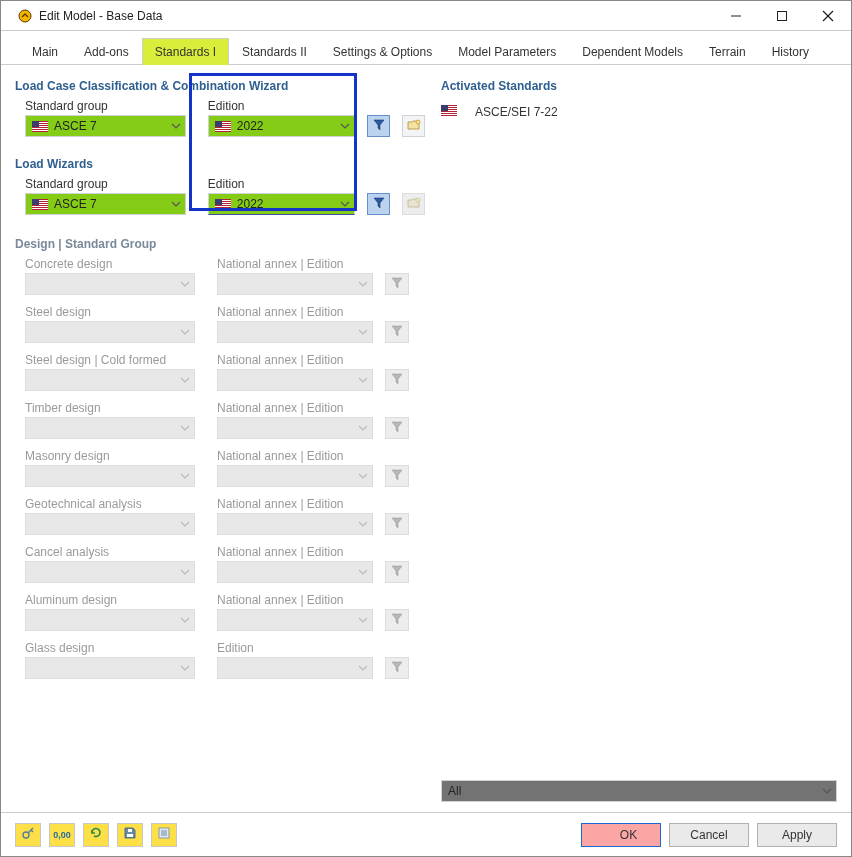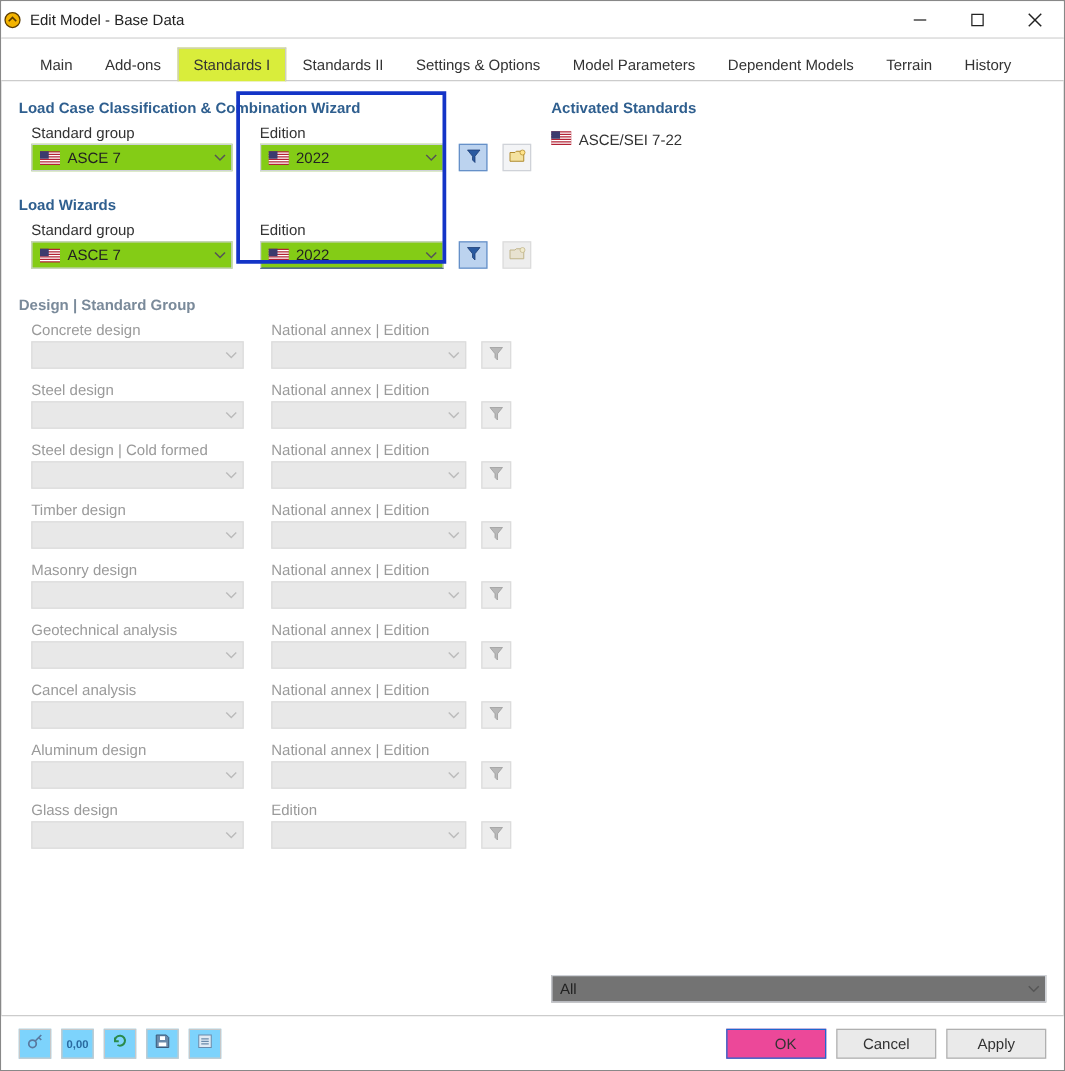--- a/index.html
+++ b/index.html
@@ -1,19 +1,19 @@
 <!DOCTYPE html>
 <html><head>
 <meta charset="utf-8">
 <style>
   * { box-sizing: border-box; }
   html, body { margin:0; padding:0; font-family: "Segoe UI", Tahoma, Arial, sans-serif; font-size:12px; color:#333; background:#fff; }
   .window { width:852px; height:857px; border:1px solid #888; background:#fff; display:flex; flex-direction:column; }
   
-  .titlebar { height:30px; display:flex; align-items:center; padding:0 0 0 1px; border-bottom:1px solid #ccc; background:#fff; }
+  .titlebar { height:30px; display:flex; align-items:center; padding:0 0 0 16px; border-bottom:1px solid #ccc; background:#fff; }
   .titlebar .app-icon { width:16px; height:16px; margin-right:6px; }
   .titlebar .title { flex:1; font-size:12px; color:#222; }
   .winbtns { display:flex; height:100%; }
   .winbtn { width:46px; display:flex; align-items:center; justify-content:center; }
   .winbtn svg { stroke:#222; }
   
   .tabs { display:flex; align-items:flex-end; padding:6px 10px 0 18px; gap:0; border-bottom:1px solid #ccc; background:#fff; }
   .tab { padding:6px 12px; font-size:12px; border:1px solid transparent; border-bottom:none; position:relative; top:1px; color:#333; cursor:default; }
   .tab.active { background:#d9ed3b; border-color:#ccc; }
   
@@ -37,29 +37,29 @@
   .btn-sq { width:24px; height:22px; border:1px solid #cfd2d8; background:#f3f4f6; display:flex; align-items:center; justify-content:center; }
   .btn-sq.active { background:#bcd3ef; border-color:#6690c8; }
   .btn-sq.disabled { background:#ededed; border-color:#dcdcdc; }
   .highlight-box { border:3px solid #1434c7; position:absolute; pointer-events:none; }
   .leftpane { position:relative; }
   
   .design-row { display:flex; align-items:flex-end; gap:12px; margin-top:10px; }
   .design-row:first-child { margin-top:6px; }
   
   .activated-list { margin-top:6px; }
-  .activated-item { display:flex; align-items:flex-end; gap:6px; font-size:12px; }
+  .activated-item { display:flex; align-items:flex-end; gap:18px; font-size:12px; }
   .filter-all { margin-top:auto; }
   .filter-all .combo { background:#737373; }
   
   .footer { height:44px; border-top:1px solid #ccc; display:flex; align-items:center; padding:0 14px; gap:8px; background:#fff; }
   .footer .spacer { flex:1; }
-  .toolbtn { width:26px; height:24px; border:1px solid #c8c8c8; background:#7dd3fc; display:flex; align-items:center; justify-content:center; }
+  .toolbtn { width:26px; height:24px; border:1px solid #c8c8c8; background:#fde047; display:flex; align-items:center; justify-content:center; }
   .dlgbtn { width:80px; height:24px; border:1px solid #b0b0b0; background:#eaeaea; font-size:12px; display:flex; align-items:center; justify-content:center; }
-  .dlgbtn.default { border:1.5px solid #1e66d0; background:#ec4899;padding-left:15px; }
+  .dlgbtn.default { border:1.5px solid #1e66d0; background:#fca5a5;padding-left:15px; }
   svg { overflow:visible; }
 </style>
 </head>
 <body>
 
 <div class="window">
 
   <div class="titlebar">
     <span class="app-icon">
       <svg width="16" height="16">

